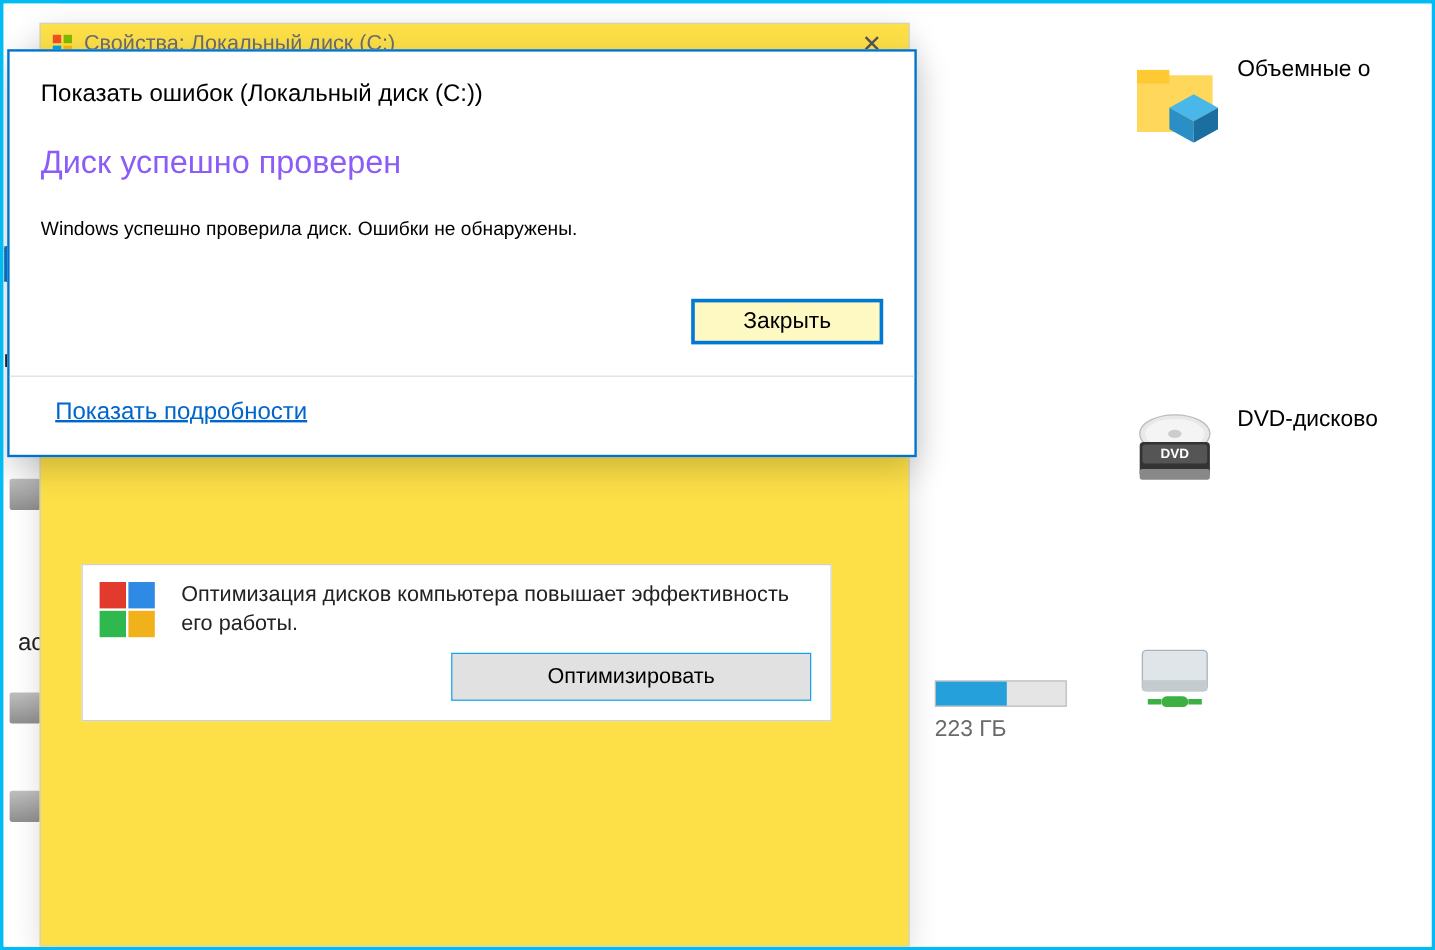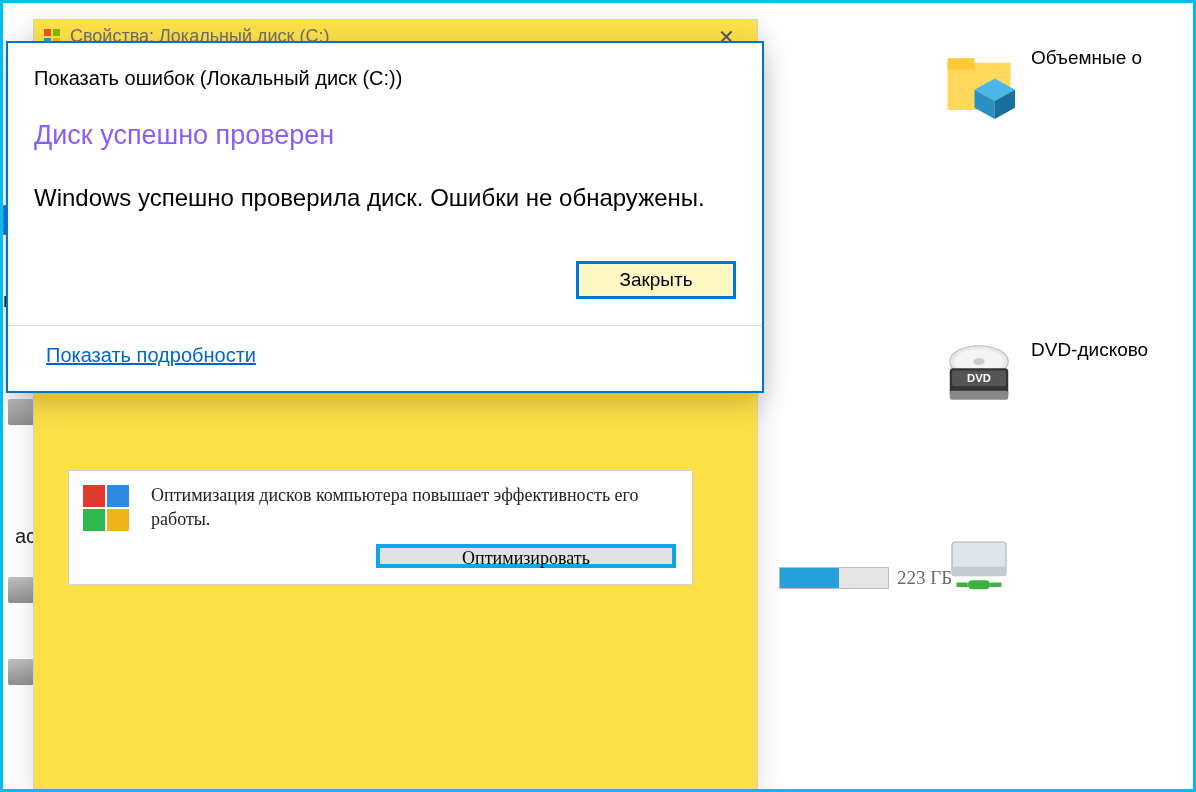--- a/index.html
+++ b/index.html
@@ -75,21 +75,21 @@
   position: absolute; left: 0; top: 0; bottom: 0;
   width: 100%;
   background: #26a0da;
 }
 .item.i1 { right: 0; top: 44px; width: 250px; }
 .item.i2 { right: 0; top: 336px; width: 250px; }
 .item.i3 { right: 0; top: 530px; width: 250px; }
 .storage-frag {
   position: absolute;
   left: 776px; top: 564px;
-  display: flex; flex-direction: row; gap: 8px; font-family: Liberation Serif, serif;
+  display: flex; flex-direction: column; gap: 8px;
 }
 .storage-frag .bar { width: 110px; }
 .storage-frag .txt { color: #6a6a6a; font-size: 19px; }
 
 .props-window {
   position: absolute;
   left: 30px; top: 16px;
   width: 725px; height: 770px;
   background: #fde047;
   border: 1px solid #d0d0d0;
@@ -122,29 +122,29 @@
   border: 1px solid #d0d0d0;
   padding: 12px 16px 16px 12px;
   display: flex;
   gap: 18px;
   background: #fff;
 }
 .optimize-panel .defrag-icon {
   width: 52px; height: 52px;
   flex-shrink: 0;
 }
-.optimize-panel .content { flex: 1; font-family: Liberation Serif, serif; }
+.optimize-panel .content { flex: 1; }
 .optimize-panel .desc { font-size: 18px; color: #222; line-height: 1.35; margin-bottom: 12px; }
 .optimize-panel button {
   display: block;
   width: 300px;
-  height: 24px;
+  height: 40px;
   margin-left: auto;
   background: #e1e1e1;
-  border: 4px solid #0ea5e9;
+  border: 1px solid #0ea5e9;
   font-size: 18px;
   font-family: inherit;
   cursor: pointer;
 }
 
 .check-dialog {
   position: absolute;
   left: 3px; top: 38px;
   width: 758px;
   background: #fff;
@@ -158,21 +158,21 @@
   font-size: 20px;
   color: #000;
 }
 .check-dialog .row-head {
   padding: 26px 26px 8px 26px;
   font-size: 27px;
   color: #8b5cf6;
 }
 .check-dialog .row-body {
   padding: 22px 26px 0 26px;
-  font-size: 24px;
+  font-size: 16px;
   color: #000;
   line-height: 1.4;
 }
 .check-dialog .row-btn {
   padding: 46px 26px 26px 26px;
   display: flex;
   justify-content: flex-end;
 }
 .check-dialog .row-btn button {
   min-width: 160px;

